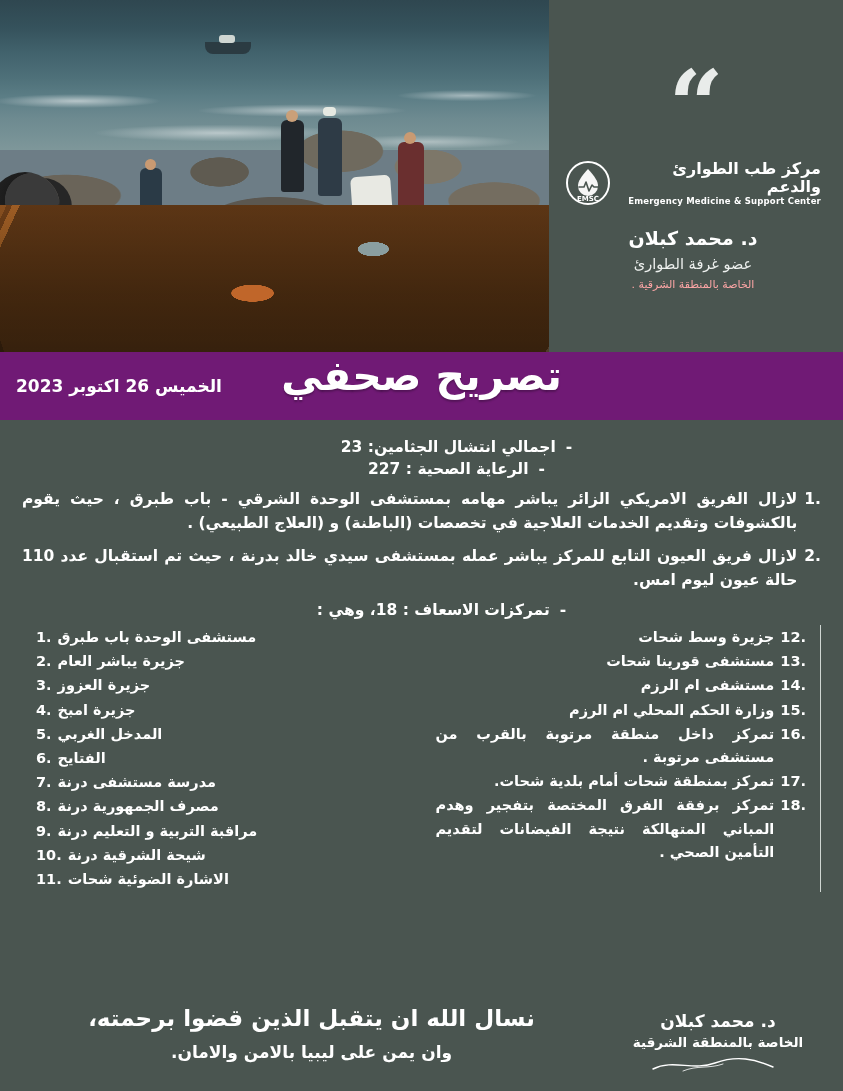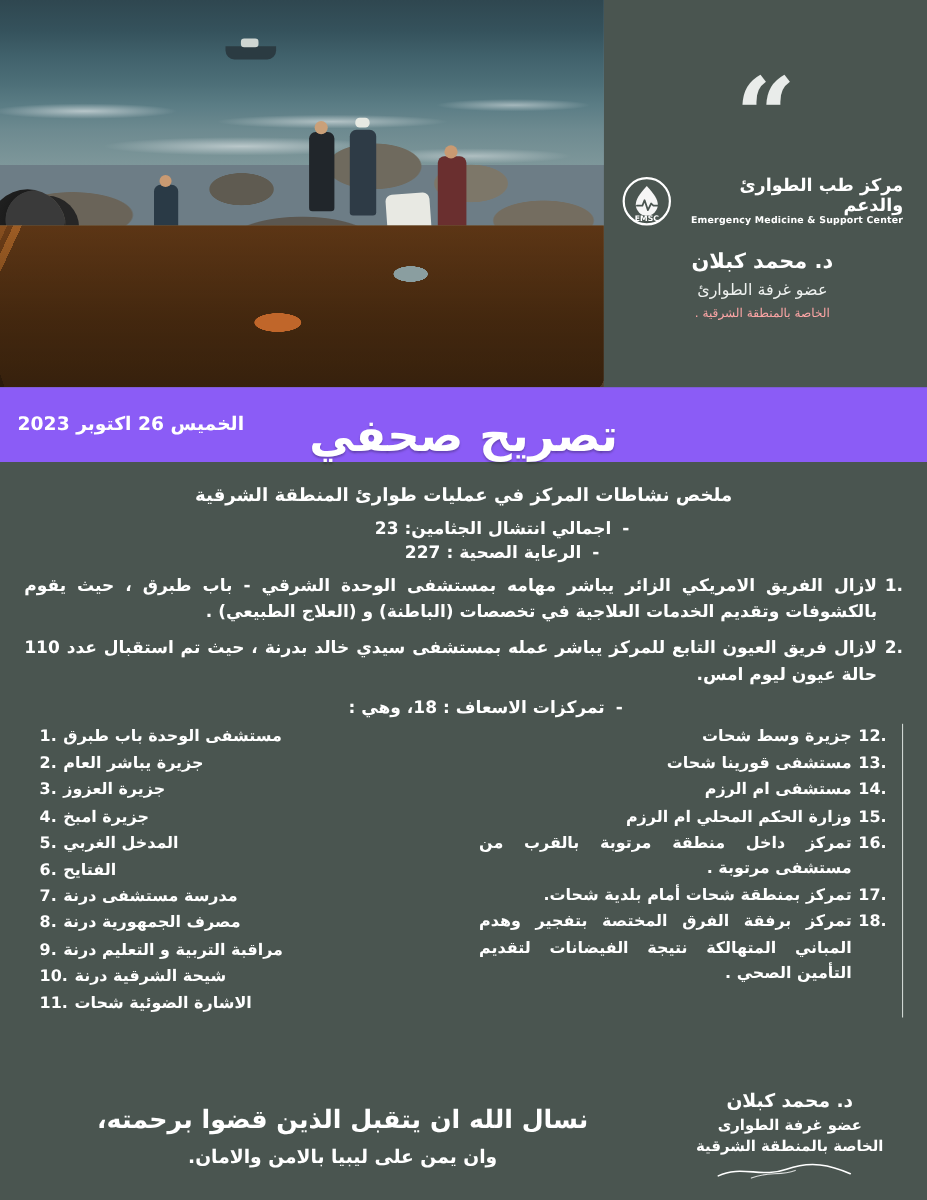--- a/index.html
+++ b/index.html
@@ -138,23 +138,23 @@
     margin-top: 20px;
     font-size: 19px; font-weight: 700; color: #ffffff;
   }
   .spk-role1 { margin-top: 7px; font-size: 14.5px; color: #eef1ef; }
   .spk-role2 { margin-top: 6px; font-size: 11px; color: #fca5a5; }
 
   
   .banner {
     position: relative;
     width: 843px; height: 68px;
-    background: #8b5cf6;
-    display: flex;
-    align-items: flex-end;
+    background: #701a75;
+    display: flex;
+    align-items: flex-start;
     justify-content: center;
   }
   .banner-title {
     font-size: 41px;
     font-weight: 800;
     color: #ffffff;
     letter-spacing: 0px;
     text-shadow: 0 2px 2px rgba(0,0,0,.25);
   }
   .banner-date {
@@ -314,21 +314,20 @@
   </div>
 </div>
 
 <div class="banner">
   <div class="banner-date">الخميس  26 اكتوبر 2023</div>
   <div class="banner-title">تصريح صحفي</div>
 </div>
 
 <div class="body">
 
-  <div class="summary">ملخص نشاطات المركز في عمليات طوارئ المنطقة الشرقية</div>
 
   <div class="stat-line">
     <span class="stat-dash">-</span>
     <span>اجمالي انتشال الجثامين: 23</span>
   </div>
   <div class="stat-line">
     <span class="stat-dash">-</span>
     <span>الرعاية الصحية : 227</span>
   </div>
 
@@ -430,20 +429,19 @@
 </div>
 
 <div class="footer">
   <div class="footer-dua">
     <div class="dua-l1">نسال الله ان يتقبل الذين قضوا برحمته،</div>
     <div class="dua-l2">وان يمن على ليبيا بالامن والامان.</div>
   </div>
 
   <div class="footer-sign">
     <div class="sign-name">د. محمد كبلان</div>
-    <div class="sign-role">عضو غرفة الطوارى</div>
     <div class="sign-role">الخاصة بالمنطقة الشرقية</div>
     <svg class="sign-scribble" width="200" height="16" viewBox="0 0 200 16" aria-hidden="true">
       <path d="M30 12 C50 2, 70 14, 92 6 S132 2, 150 10" fill="none" stroke="#ffffff" stroke-width="1.4" stroke-linecap="round"></path>
       <path d="M60 14 C74 8, 86 12, 100 7" fill="none" stroke="#ffffff" stroke-width="1" stroke-linecap="round" opacity=".8"></path>
     </svg>
   </div>
 </div>
 
 </body></html>

